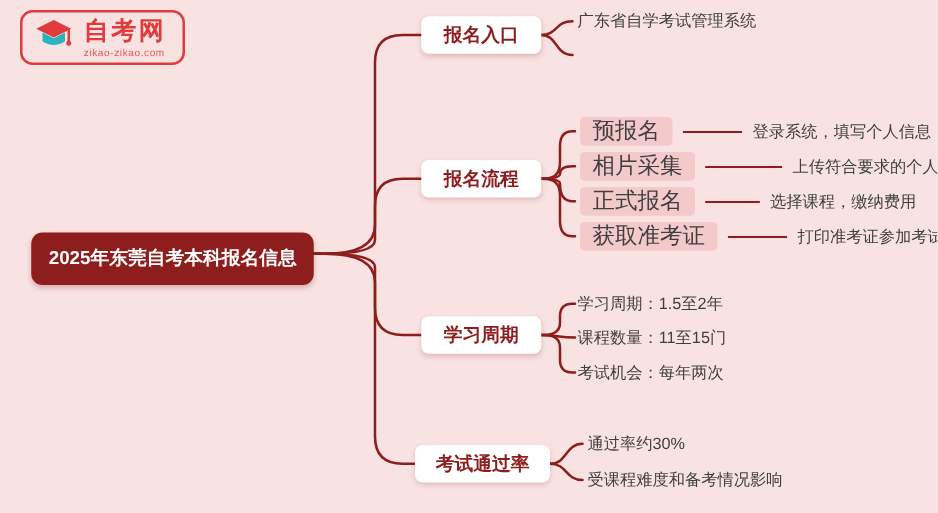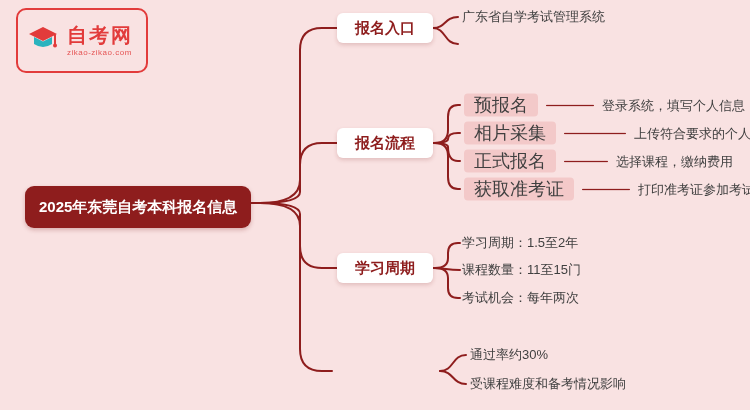--- a/index.html
+++ b/index.html
@@ -12,21 +12,21 @@
   html,body{margin:0;padding:0;background:#eee;}
   .canvas{
     position:relative;width:750px;height:410px;overflow:hidden;
     background:var(--bg);
     font-family:"Liberation Sans","DejaVu Sans",sans-serif;
   }
   svg.connectors{position:absolute;left:0;top:0;width:750px;height:410px;}
   svg.connectors path{stroke:var(--accent);stroke-width:2;fill:none;stroke-linecap:round;}
 
   .logo{
-    position:absolute;left:16px;top:8px;width:132px;height:65px;
+    position:absolute;left:16px;top:8px;width:132px;height:44px;
     border:2px solid var(--logo-red);border-radius:10px;
     display:flex;align-items:center;gap:7px;padding:0 8px;box-sizing:border-box;
     background:var(--bg);
   }
   .logo-title{color:var(--logo-red);font-weight:bold;font-size:20px;letter-spacing:2px;line-height:22px;}
   .logo-sub{color:var(--logo-red);font-size:8px;letter-spacing:.5px;opacity:.85;margin-top:2px;}
 
   .root-node{
     position:absolute;left:25px;top:186px;
     background:var(--accent);color:#fff;
@@ -99,20 +99,21 @@
       <div class="logo-title">自考网</div>
       <div class="logo-sub">zikao-zikao.com</div>
     </div>
   </div>
 
   <div class="root-node">2025年东莞自考本科报名信息</div>
 
   <div class="branch b2">报名流程</div>
   <div class="branch b1">报名入口</div>
   <div class="branch b3">学习周期</div>
+  <div class="branch b4">考试通过率</div>
 
   <div class="leaf" style="left:462px;top:17px;">广东省自学考试管理系统</div>
 
   <div class="step" style="top:105px;">
     <span class="step-name">预报名</span>
     <span class="dash" style="width:48px;"></span>
     <span class="step-desc">登录系统，填写个人信息</span>
   </div>
   <div class="step" style="top:133px;">
     <span class="step-name">相片采集</span>

